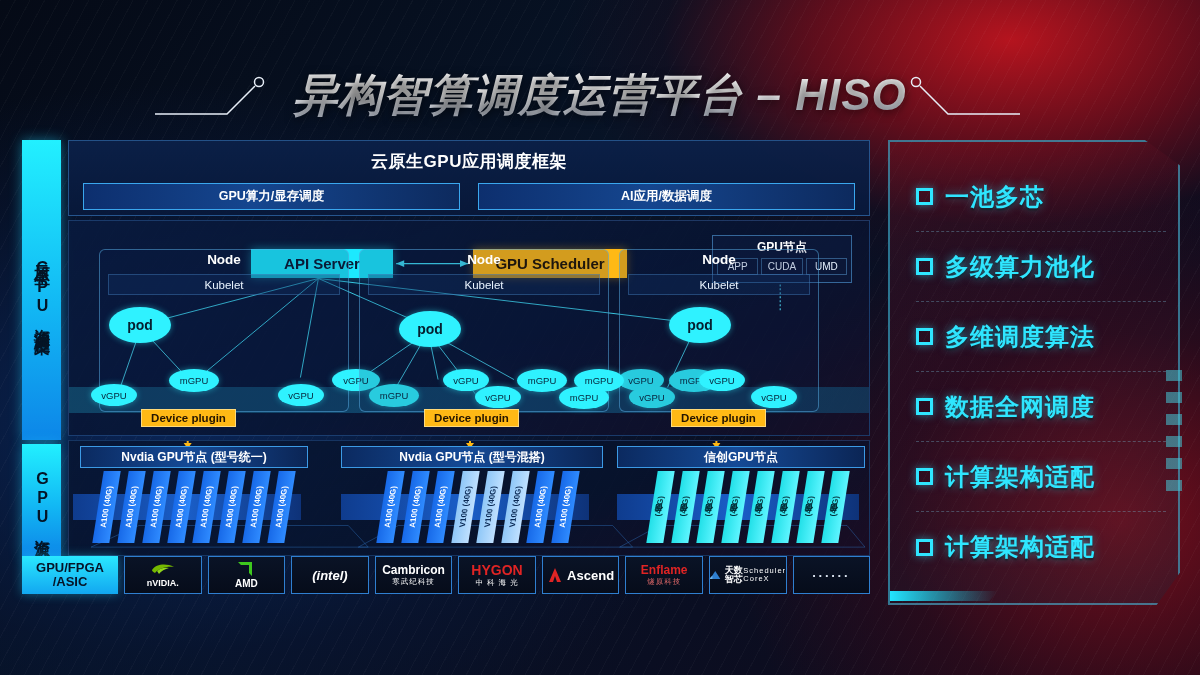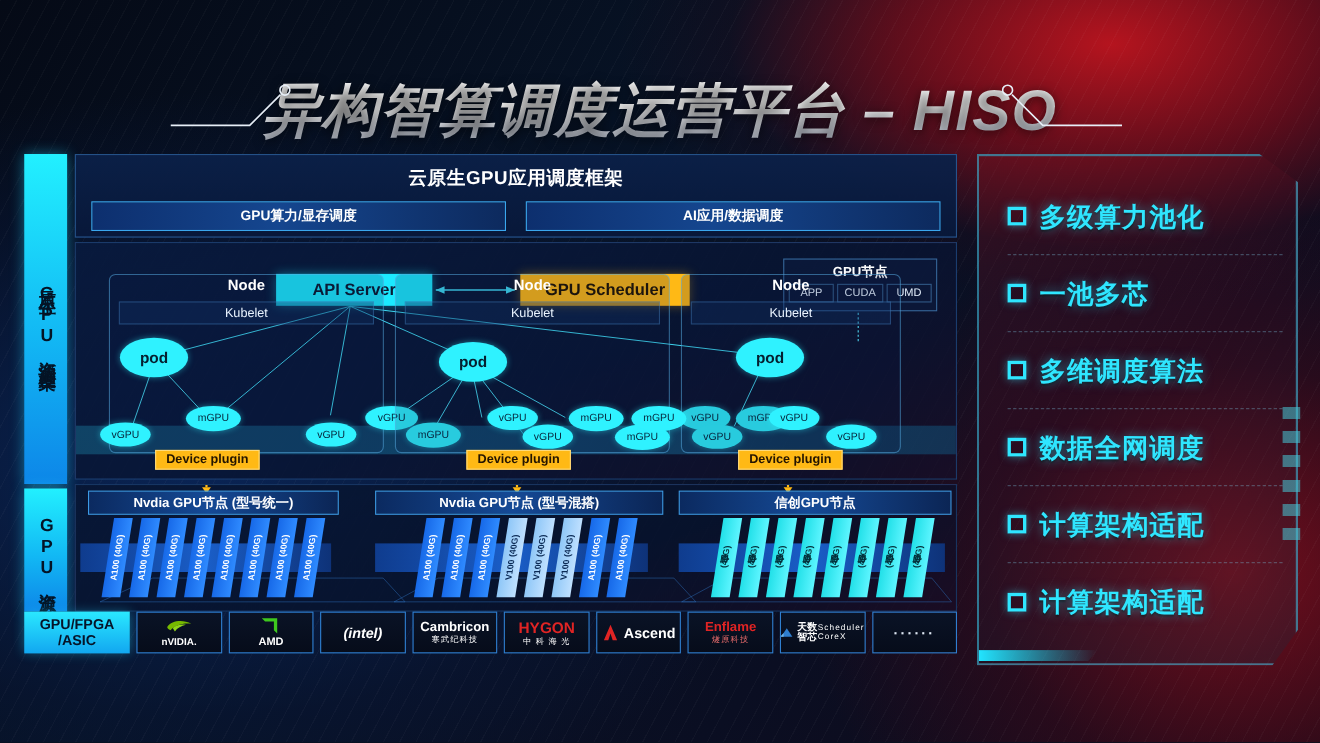--- a/index.html
+++ b/index.html
@@ -32,21 +32,21 @@
     z-index: 2;
   }
 
   
   .title-wrap {
     position: absolute; top: 66px; left: 0; width: 1200px;
     display: flex; align-items: center; justify-content: center;
     gap: 16px; z-index: 5;
   }
   .title-text {
-    font-size: 52px; font-weight: bold; font-style: italic;
+    font-size: 44px; font-weight: bold; font-style: italic;
     letter-spacing: 1px;
     background: linear-gradient(180deg, #ffffff 0%, #ffffff 45%, #c9ced8 75%, #9aa2b0 100%);
     -webkit-background-clip: text; background-clip: text;
     color: transparent;
     text-shadow: 0 2px 10px rgba(0,0,0,0.6);
     white-space: nowrap;
   }
   .title-deco { position: absolute; top: 0; height: 60px; }
   .title-deco.left { left: 155px; width: 160px; }
   .title-deco.right { right: 180px; width: 130px; }
@@ -581,25 +581,25 @@
     </div>
   </div>
 
   <div class="panel-right">
     <div class="pr-frame"></div>
     <div class="pr-mark"></div>
     <div class="pr-accent"></div>
     <div class="pr-list">
       <div class="pr-item">
         <div class="pr-box"></div>
-        <div class="pr-label">多级算力池化</div>
+        <div class="pr-label">一池多芯</div>
       </div>
       <div class="pr-item">
         <div class="pr-box"></div>
-        <div class="pr-label">一池多芯</div>
+        <div class="pr-label">多级算力池化</div>
       </div>
       <div class="pr-item">
         <div class="pr-box"></div>
         <div class="pr-label">多维调度算法</div>
       </div>
       <div class="pr-item">
         <div class="pr-box"></div>
         <div class="pr-label">数据全网调度</div>
       </div>
       <div class="pr-item">

